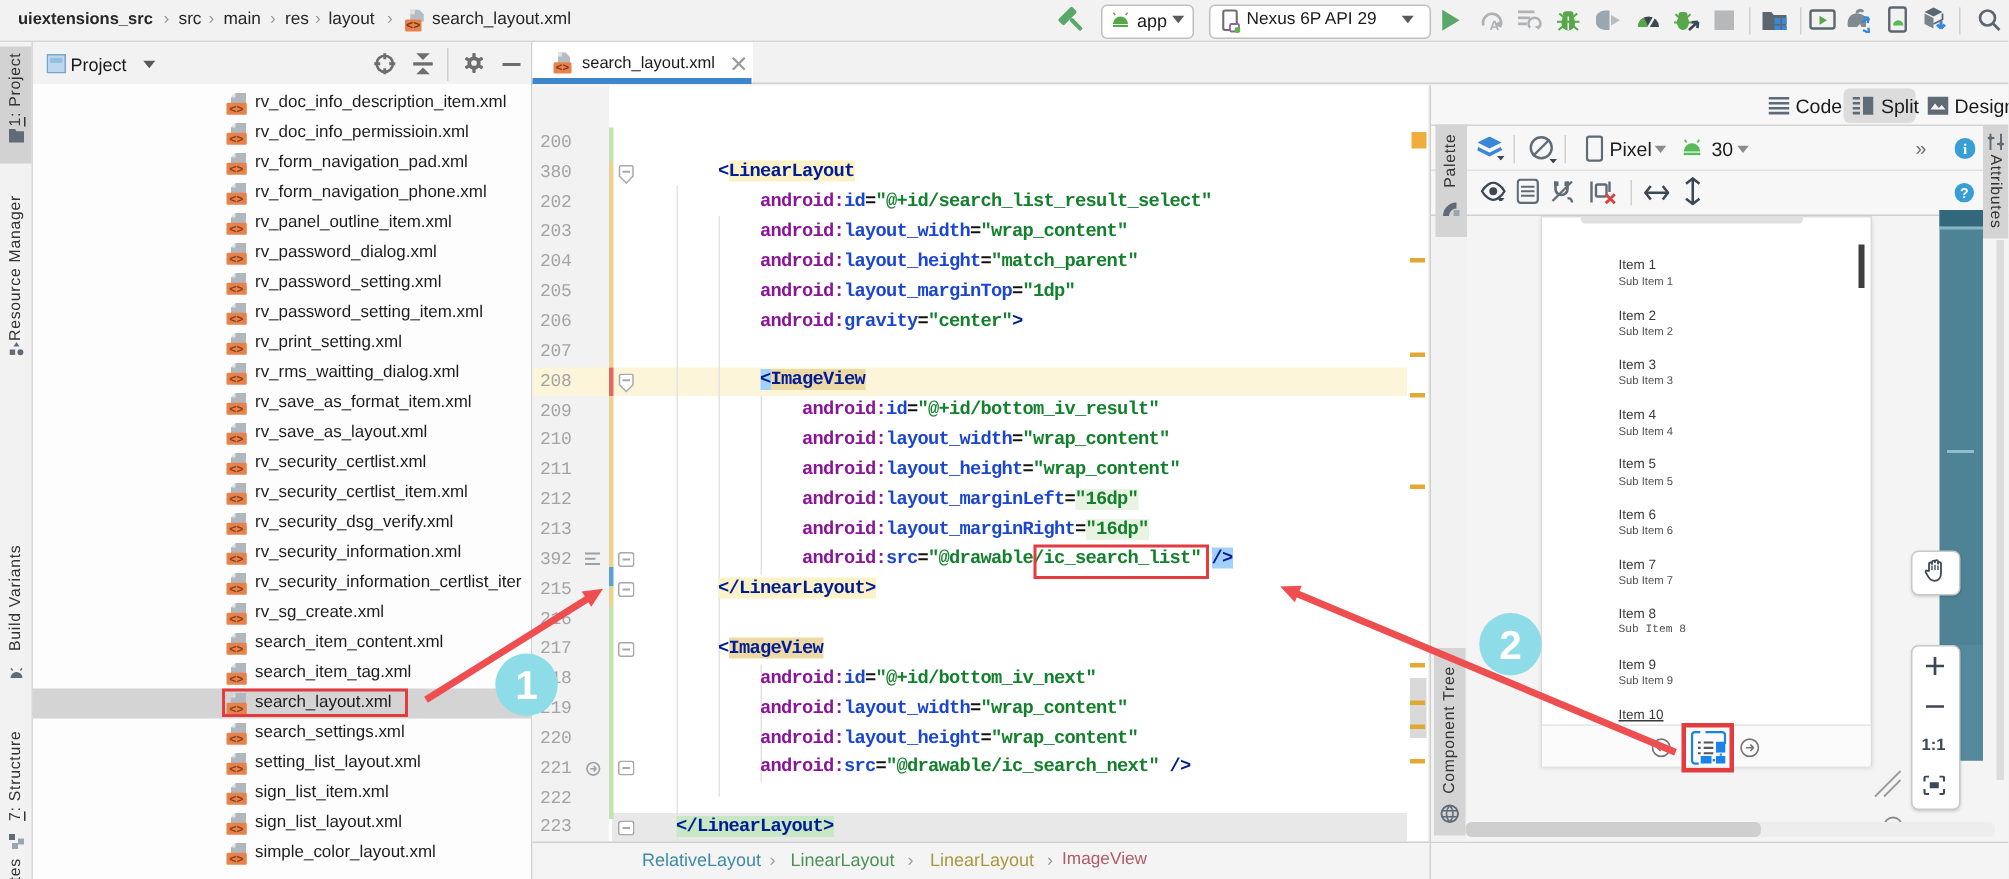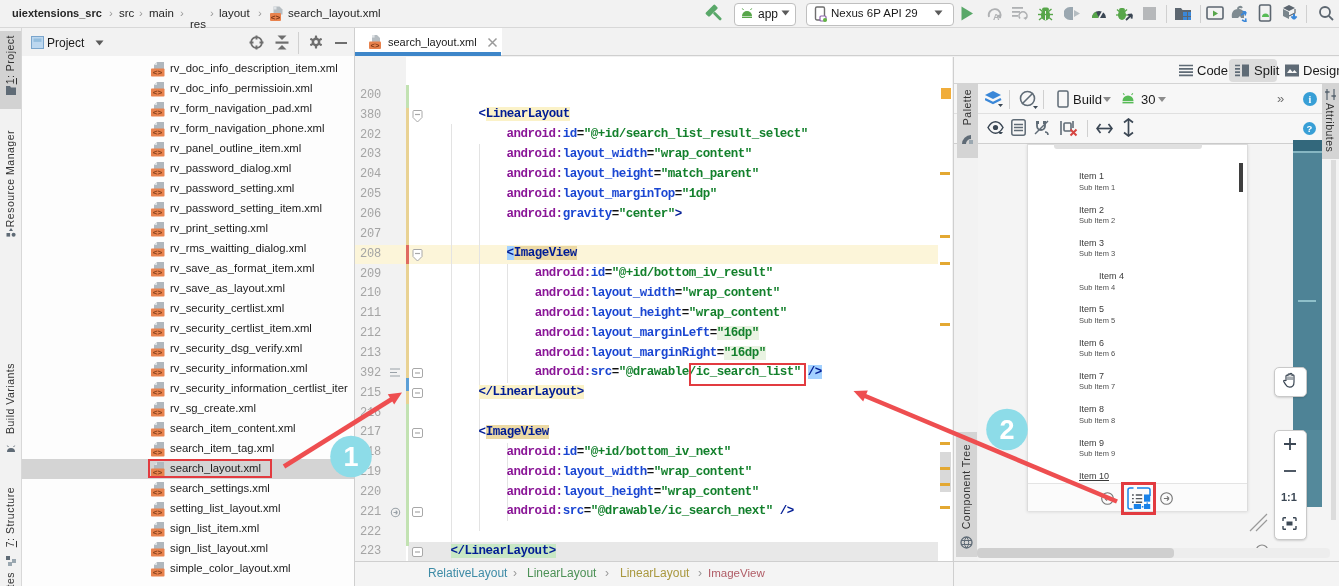--- a/index.html
+++ b/index.html
@@ -30,21 +30,21 @@
 <body>
 
 <div class="abs" style="left:0;top:0;width:1339px;height:27px;background:#f2f2f2;border-bottom:1px solid #d8d8d8;"></div>
 <div id="crumbs" style="position:absolute;left:0;top:0;height:27px;width:700px;font-size:11.5px;color:#262626;">
   <span class="abs" style="left:12px;top:7px;font-weight:bold;font-size:11px;">uiextensions_src</span>
   <span class="abs" style="left:109px;top:7px;color:#9a9a9a;">›</span>
   <span class="abs" style="left:119px;top:7px;">src</span>
   <span class="abs" style="left:139px;top:7px;color:#9a9a9a;">›</span>
   <span class="abs" style="left:149px;top:7px;">main</span>
   <span class="abs" style="left:180px;top:7px;color:#9a9a9a;">›</span>
-  <span class="abs" style="left:190px;top:18px;">res</span>
+  <span class="abs" style="left:190px;top:7px;">res</span>
   <span class="abs" style="left:210px;top:7px;color:#9a9a9a;">›</span>
   <span class="abs" style="left:219px;top:7px;">layout</span>
   <span class="abs" style="left:258px;top:7px;color:#9a9a9a;">›</span>
   <svg class="abs" style="left:269px;top:6px;" width="15" height="16" viewBox="0 0 15 16">
     <path d="M4.5 0.5 h6 l3 3 v5 h-9 z" fill="#b6bdc2"></path>
     <path d="M4.5 0.5 h3 v3 h-3 z" fill="#dfe3e6"></path>
     <rect x="1" y="7" width="11" height="8" rx="1" fill="#e8824d"></rect>
     <text x="6.5" y="13.5" font-size="8" font-weight="bold" fill="#7a3414" text-anchor="middle" font-family="Liberation Mono">&lt;&gt;</text>
   </svg>
   <span class="abs" style="left:288px;top:7px;">search_layout.xml</span>
@@ -650,21 +650,21 @@
   <div class="sep" style="left:1009px;top:90px;height:19px;"></div>
   <svg class="abs" style="left:1019px;top:90px;" width="19" height="19" viewBox="0 0 19 19">
     <circle cx="8.5" cy="8.5" r="7" fill="none" stroke="#5f6b76" stroke-width="1.6"></circle>
     <line x1="3" y1="14" x2="14" y2="3" stroke="#5f6b76" stroke-width="1.6"></line>
     <path d="M14 16 h5 l-2.5 3 z" fill="#3b4754"></path>
   </svg>
   <div class="sep" style="left:1043px;top:90px;height:19px;"></div>
   <svg class="abs" style="left:1057px;top:90px;" width="12" height="18" viewBox="0 0 12 18">
     <rect x="1" y="1" width="10" height="16" rx="1.5" fill="none" stroke="#5f6b76" stroke-width="1.5"></rect>
   </svg>
-  <span class="abs" style="left:1073px;top:92px;font-size:13px;color:#1a1a1a;">Build</span>
+  <span class="abs" style="left:1073px;top:92px;font-size:13px;color:#1a1a1a;">Pixel</span>
   <svg class="abs" style="left:1103px;top:97px;" width="8" height="5" viewBox="0 0 8 5">
       <path d="M0 0 h8 l-4 5 z" fill="#8c8c8c"></path>
     </svg>
   <svg class="abs" style="left:1120px;top:92px;" width="16" height="13" viewBox="0 0 16 13">
     <path d="M2.5 9 a5.5 5.5 0 0 1 11 0 z" fill="#57bb56"></path>
     <line x1="4.4" y1="3" x2="3.2" y2="1.2" stroke="#57bb56" stroke-width="1.1"></line>
     <line x1="11.6" y1="3" x2="12.8" y2="1.2" stroke="#57bb56" stroke-width="1.1"></line>
     <rect x="2.5" y="9.8" width="11" height="1.6" fill="#57bb56"></rect>
   </svg>
   <span class="abs" style="left:1141px;top:92px;font-size:13px;color:#1a1a1a;">30</span>
@@ -745,30 +745,30 @@
 
   <div class="abs" style="left:1027px;top:144px;width:221px;height:367px;background:#ffffff;border:1px solid #dcdcdc;box-sizing:border-box;box-shadow:0 1px 3px rgba(0,0,0,0.12);"></div>
   <div class="abs" style="left:1054px;top:144px;width:148px;height:4.5px;background:#e0e0e0;border-radius:0 0 3px 3px;"></div>
   <div id="items">
       <div class="abs" style="left:1079px;top:171.2px;font-size:9px;color:#3a3a3a;">Item 1</div>
       <div class="abs" style="left:1079px;top:182.6px;font-size:7.5px;color:#505050;">Sub Item 1</div>
       <div class="abs" style="left:1079px;top:204.5px;font-size:9px;color:#3a3a3a;">Item 2</div>
       <div class="abs" style="left:1079px;top:215.9px;font-size:7.5px;color:#505050;">Sub Item 2</div>
       <div class="abs" style="left:1079px;top:237.79999999999998px;font-size:9px;color:#3a3a3a;">Item 3</div>
       <div class="abs" style="left:1079px;top:249.2px;font-size:7.5px;color:#505050;">Sub Item 3</div>
-      <div class="abs" style="left:1079px;top:271.09999999999997px;font-size:9px;color:#3a3a3a;margin-left:20px;">Item 4</div>
+      <div class="abs" style="left:1079px;top:271.09999999999997px;font-size:9px;color:#3a3a3a;">Item 4</div>
       <div class="abs" style="left:1079px;top:282.5px;font-size:7.5px;color:#505050;">Sub Item 4</div>
       <div class="abs" style="left:1079px;top:304.4px;font-size:9px;color:#3a3a3a;">Item 5</div>
       <div class="abs" style="left:1079px;top:315.8px;font-size:7.5px;color:#505050;">Sub Item 5</div>
       <div class="abs" style="left:1079px;top:337.7px;font-size:9px;color:#3a3a3a;">Item 6</div>
       <div class="abs" style="left:1079px;top:349.1px;font-size:7.5px;color:#505050;">Sub Item 6</div>
       <div class="abs" style="left:1079px;top:370.99999999999994px;font-size:9px;color:#3a3a3a;">Item 7</div>
       <div class="abs" style="left:1079px;top:382.4px;font-size:7.5px;color:#505050;">Sub Item 7</div>
       <div class="abs" style="left:1079px;top:404.29999999999995px;font-size:9px;color:#3a3a3a;">Item 8</div>
-      <div class="abs" style="left:1079px;top:415.7px;font-size:7.5px;color:#505050;">Sub Item 8</div>
+      <div class="abs" style="left:1079px;top:415.7px;font-size:7.5px;color:#505050;font-family:Liberation Mono, monospace;">Sub Item 8</div>
       <div class="abs" style="left:1079px;top:437.59999999999997px;font-size:9px;color:#3a3a3a;">Item 9</div>
       <div class="abs" style="left:1079px;top:449px;font-size:7.5px;color:#505050;">Sub Item 9</div>
       <div class="abs" style="left:1079px;top:470.9px;font-size:9px;color:#3a3a3a;text-decoration:underline;">Item 10</div>
     </div>
   <div class="abs" style="left:1238.5px;top:163px;width:4.5px;height:29px;background:#3f3f3f;"></div>
 
   <div class="abs" style="left:1028px;top:483px;width:219px;height:27px;background:#fbfbfb;border-top:1px solid #e4e4e4;"></div>
   <svg class="abs" style="left:1101px;top:491.5px;" width="13" height="13" viewBox="0 0 15 15">
       <circle cx="7.5" cy="7.5" r="6.7" fill="none" stroke="#757575" stroke-width="1.3"></circle>
       <path d="M4.5 7.5 h6 M4.5 7.5 l2.5 -2.5 M4.5 7.5 l2.5 2.5" stroke="#757575" stroke-width="1.3" fill="none"></path>

